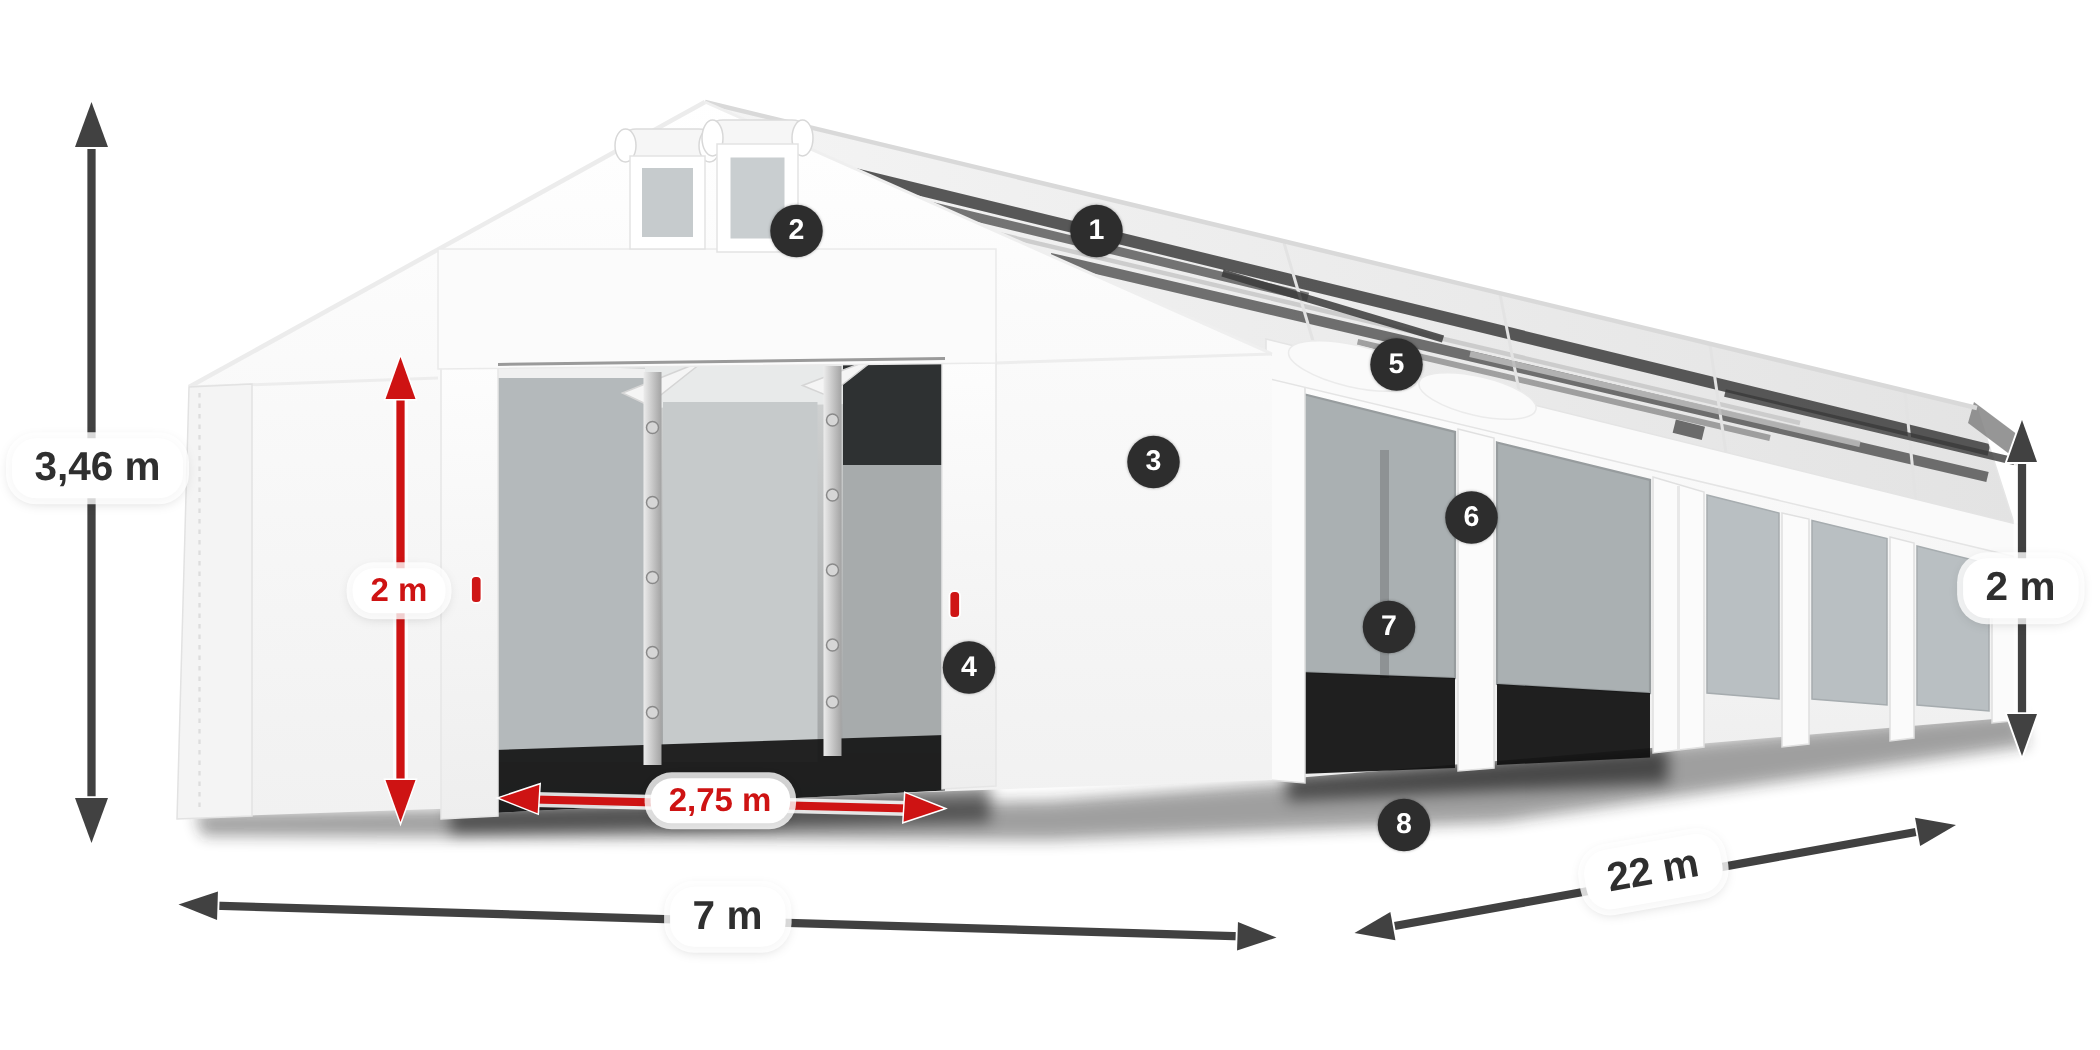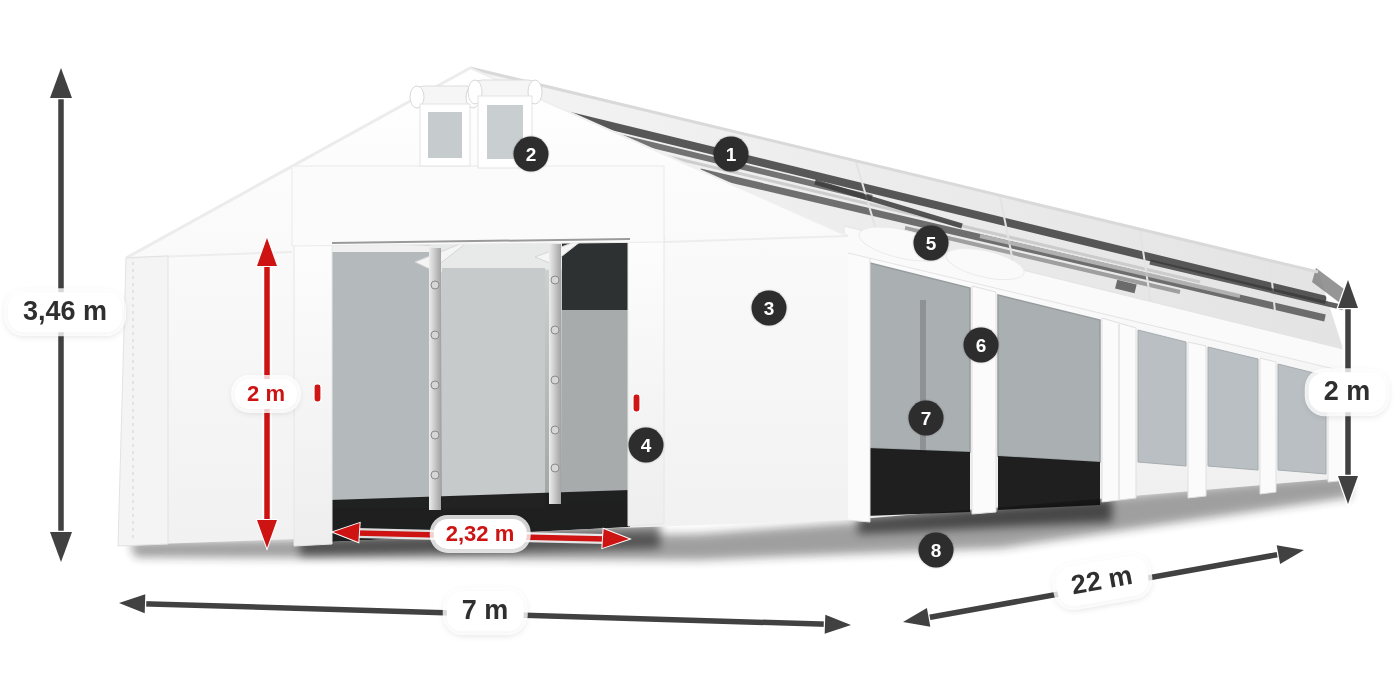--- a/index.html
+++ b/index.html
@@ -215,21 +215,21 @@
   <g>
     <line x1="1348" y1="304" x2="1348" y2="480" stroke="#fff" stroke-width="11" opacity="0.9"></line>
     <line x1="1348" y1="304" x2="1348" y2="480" stroke="#414141" stroke-width="5.5"></line>
     <path d="M1348,280 L1338,308 L1358,308 Z" fill="#414141" stroke="#fff" stroke-width="2.5" paint-order="stroke"></path>
     <path d="M1348,504 L1338,476 L1358,476 Z" fill="#414141" stroke="#fff" stroke-width="2.5" paint-order="stroke"></path>
   </g>
 </svg>
 
 <div class="dim-label" style="left:65px;top:312px;">3,46 m</div>
 <div class="dim-label red" style="left:266px;top:394px;">2 m</div>
-<div class="dim-label red" style="left:480px;top:534px;">2,32 m</div>
+<div class="dim-label red" style="left:480px;top:534px;">2,75 m</div>
 <div class="dim-label" style="left:485px;top:611px;">7 m</div>
 <div class="dim-label tilt" style="left:1102px;top:581px;">22 m</div>
 <div class="dim-label" style="left:1347px;top:392px;">2 m</div>
 
 <div class="badge" style="left:731px;top:154px;">1</div>
 <div class="badge" style="left:531px;top:154px;">2</div>
 <div class="badge" style="left:769px;top:308px;">3</div>
 <div class="badge" style="left:646px;top:445px;">4</div>
 <div class="badge" style="left:931px;top:243px;">5</div>
 <div class="badge" style="left:981px;top:345px;">6</div>

